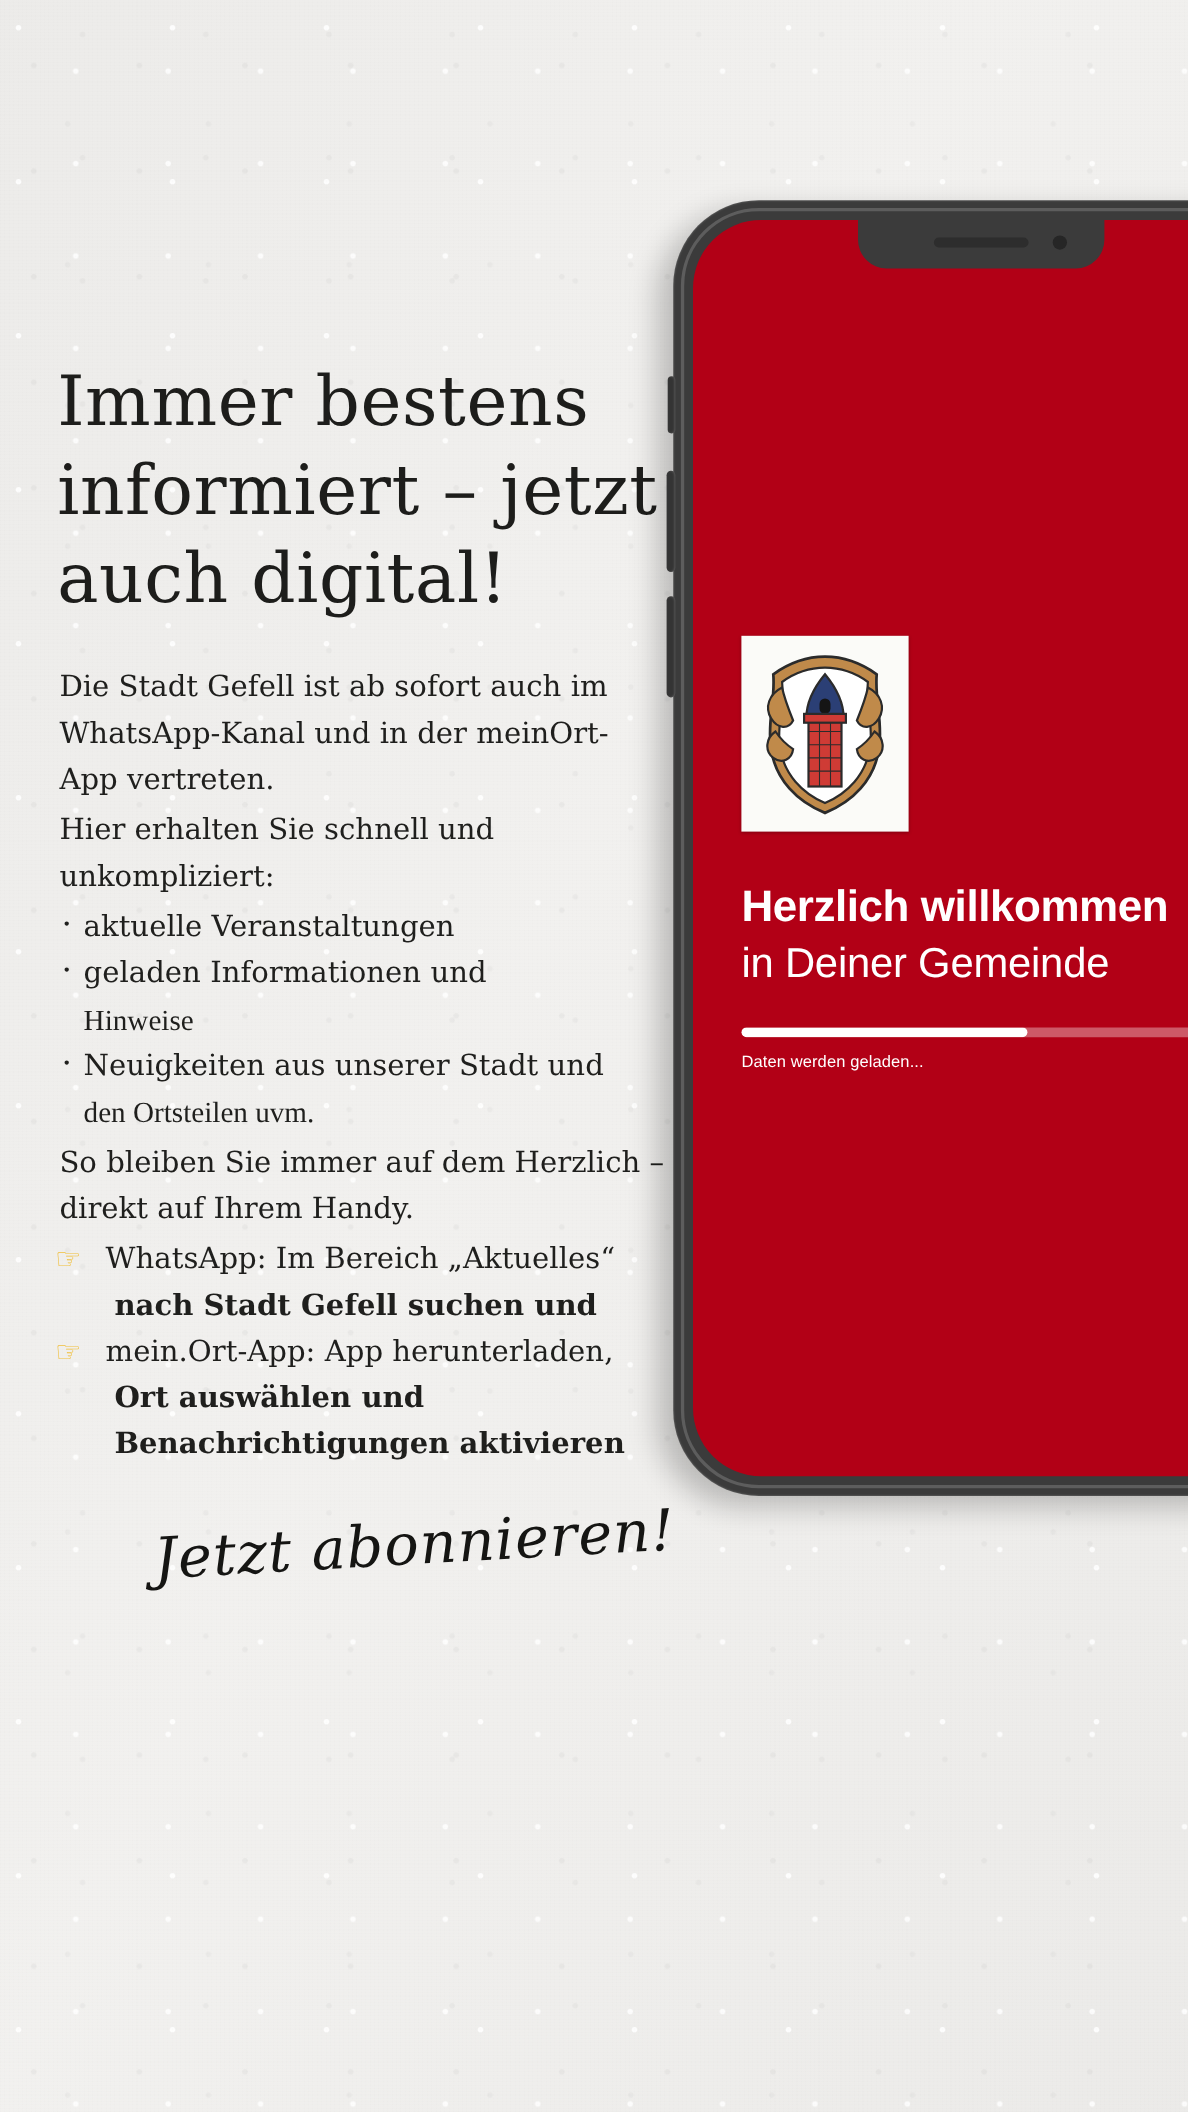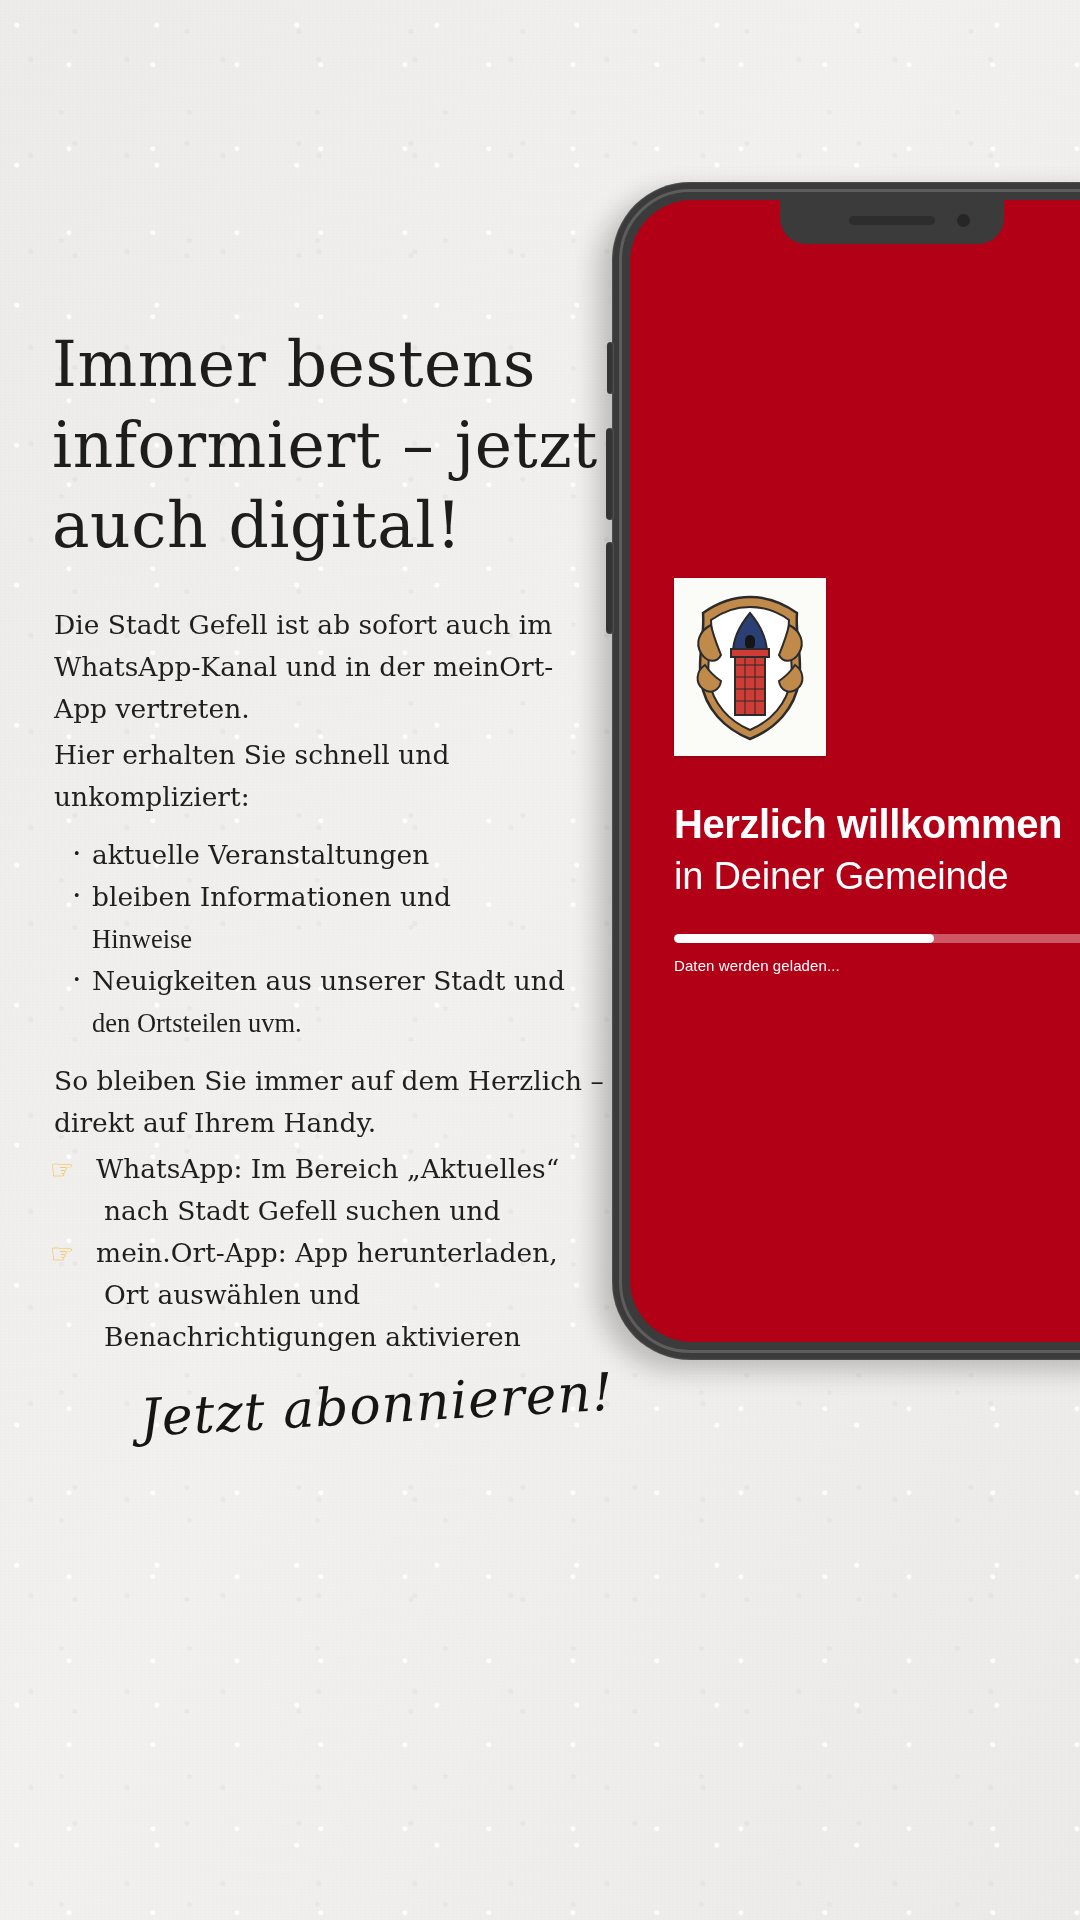--- a/index.html
+++ b/index.html
@@ -71,21 +71,21 @@
     font-family: "DejaVu Serif", serif;
     font-size: 26.5px;
     line-height: 42px;
     color: #1f1f1d;
   }
 
   .para { margin: 4px; }
 
   .bullets {
     list-style: none;
-    margin: 16px;
+    margin: 0;
     padding: 0;
   }
   .bullets li {
     position: relative;
     padding-left: 26px;
     text-indent: 0;
   }
   .bullets li::before {
     content: "·";
     position: absolute;
@@ -107,21 +107,21 @@
     padding-left: 46px;
   }
   .hand-list li .point {
     position: absolute;
     left: 0;
     top: 1px;
     font-size: 27px;
     line-height: 42px;
     color: #f0c040;
   }
-  .hand-list li .cont { display: block; padding-left: 8px; }
+  .hand-list li .cont { display: block; padding-left: 8px; font-weight: bold; }
 
   .signature {
     position: absolute;
     left: 140px;
     top: 1388px;
     font-family: "DejaVu Serif", serif;
     font-style: italic;
     font-size: 52px;
     letter-spacing: 1px;
     color: #151513;
@@ -276,21 +276,21 @@
 
     <p class="para">Die Stadt Gefell ist ab sofort auch im WhatsApp-Kanal und in der meinOrt-App vertreten.</p>
 
     <p class="para">Hier erhalten Sie schnell und unkompliziert:</p>
 
     <ul class="bullets">
       <li>
         <span>aktuelle Veranstaltungen</span>
       </li>
       <li>
-        <span>bleiben Informationen und</span>
+        <span>geladen Informationen und</span>
         <span class="cont">Hinweise</span>
       </li>
       <li>
         <span>Neuigkeiten aus unserer Stadt und</span>
         <span class="cont">den Ortsteilen uvm.</span>
       </li>
     </ul>
 
     <p class="para">So bleiben Sie immer auf dem Herzlich – direkt auf Ihrem Handy.</p>
 

